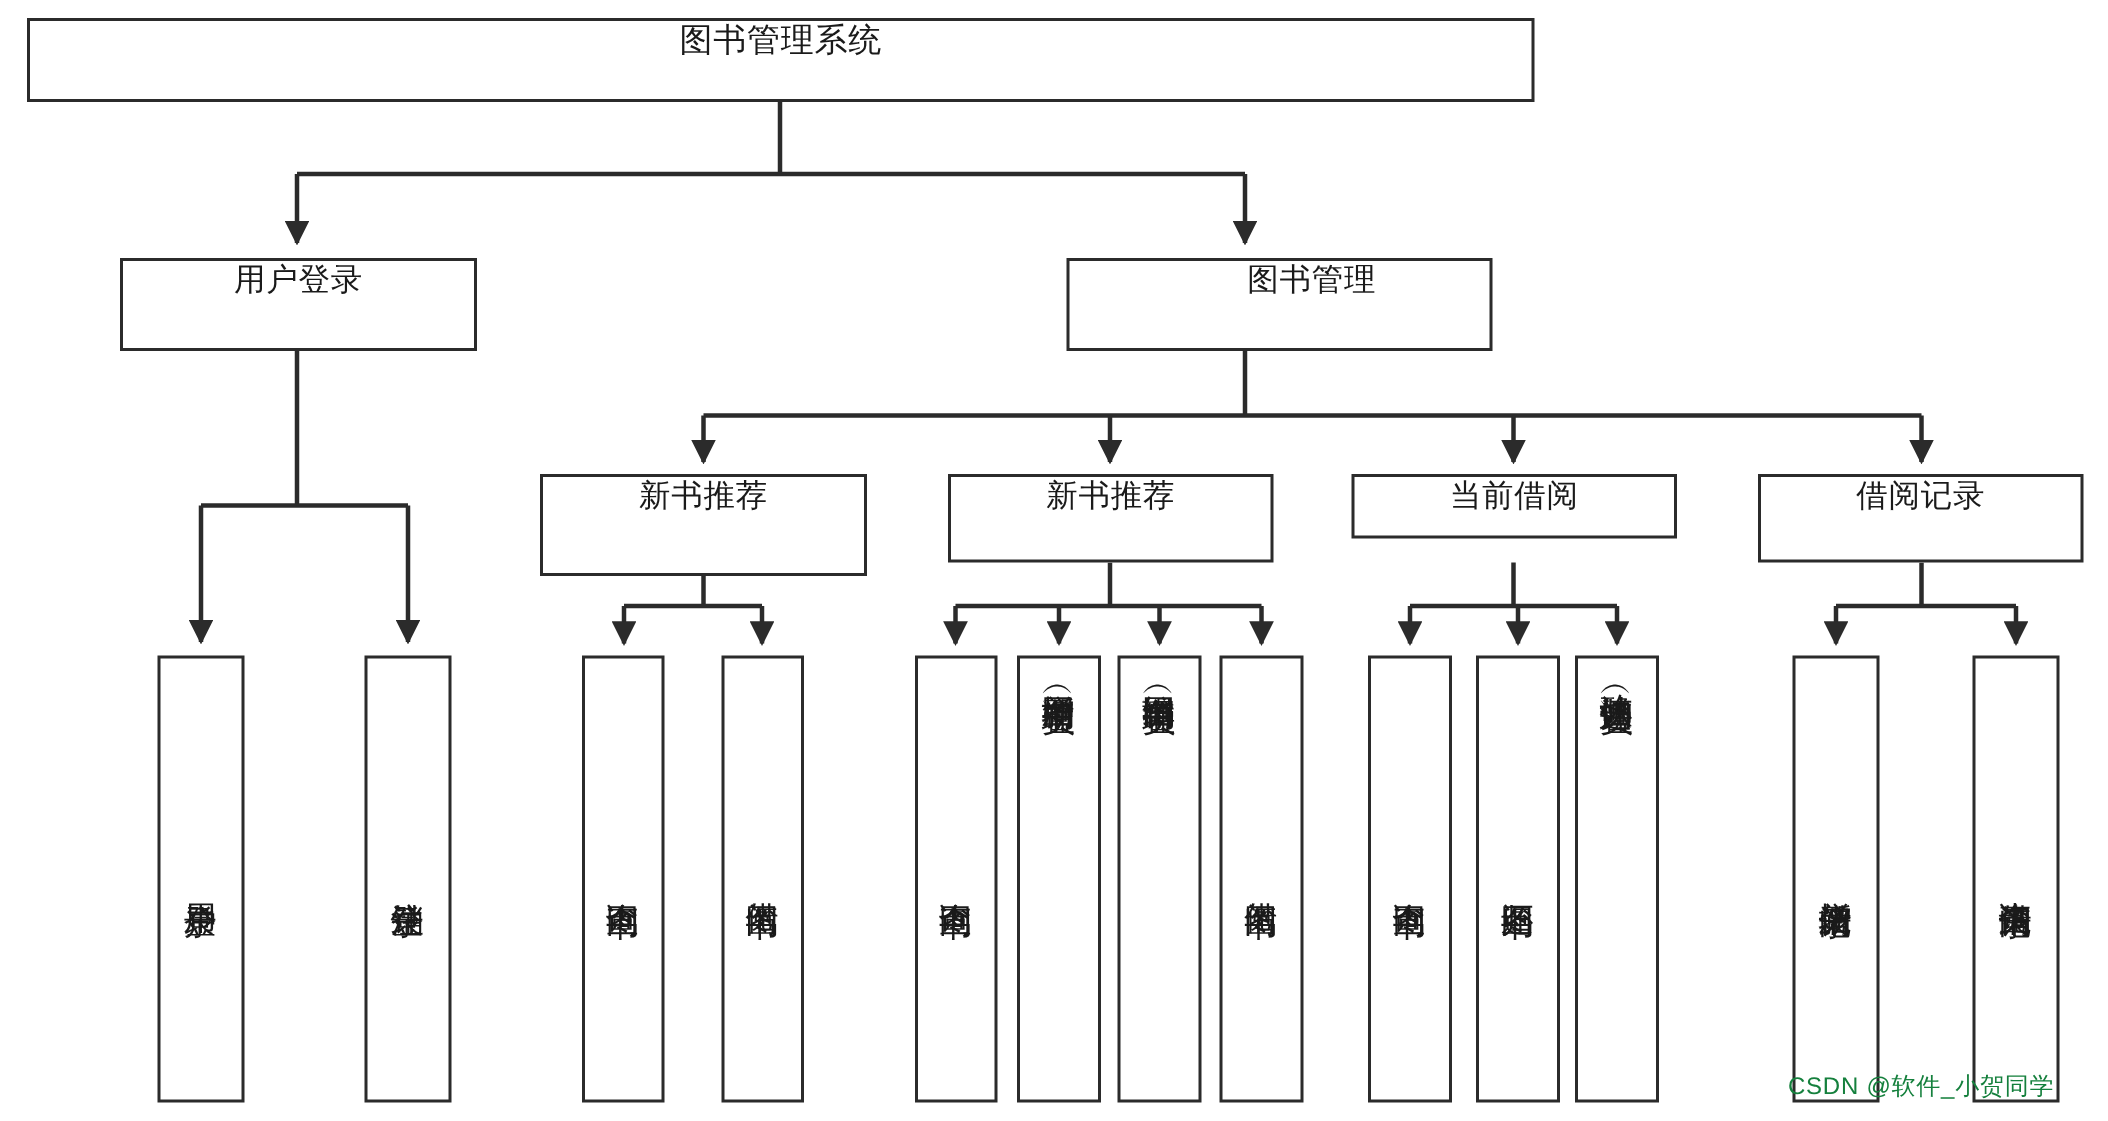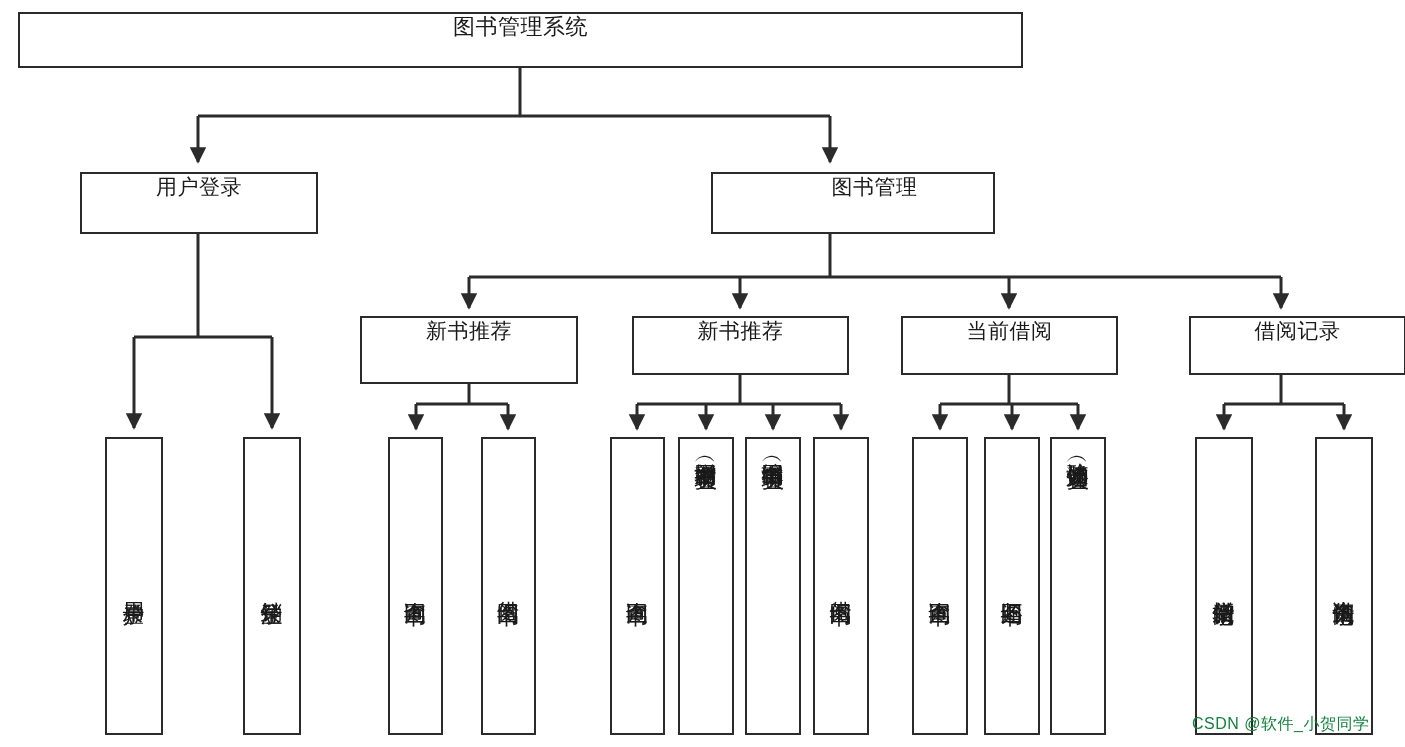--- a/index.html
+++ b/index.html
@@ -142,24 +142,24 @@
   <div class="node horiz" id="node-l1-1" style="left: 711px; top: 172px; width: 284px; height: 62px; padding-left: 43px;">
     <span class="node-label">图书管理</span>
   </div>
 
   <div class="node horiz" id="node-l2-0" style="left: 360px; top: 316px; width: 218px; height: 68px;">
     <span class="node-label">新书推荐</span>
   </div>
   <div class="node horiz" id="node-l2-1" style="left: 632px; top: 316px; width: 217px; height: 59px;">
     <span class="node-label">新书推荐</span>
   </div>
-  <div class="node horiz" id="node-l2-2" style="left: 901px; top: 316px; width: 217px; height: 59px;">
+  <div class="node horiz" id="node-l2-2" style="left: 901px; top: 316px; width: 217px; height: 43px;">
     <span class="node-label">当前借阅</span>
   </div>
-  <div class="node horiz" id="node-l2-3" style="left: 1172px; top: 316px; width: 217px; height: 59px; margin-left: 17px;">
+  <div class="node horiz" id="node-l2-3" style="left: 1172px; top: 316px; width: 217px; height: 59px;">
     <span class="node-label">借阅记录</span>
   </div>
 
   <div class="node vert centered" id="node-leaf-0" style="left: 105px; top: 437px; width: 58px; height: 298px;">
     <span class="node-label">用户登录</span>
   </div>
   <div class="node vert centered" id="node-leaf-1" style="left: 243px; top: 437px; width: 58px; height: 298px;">
     <span class="node-label">注销登录</span>
   </div>
   <div class="node vert centered" id="node-leaf-2" style="left: 388px; top: 437px; width: 55px; height: 298px;">

